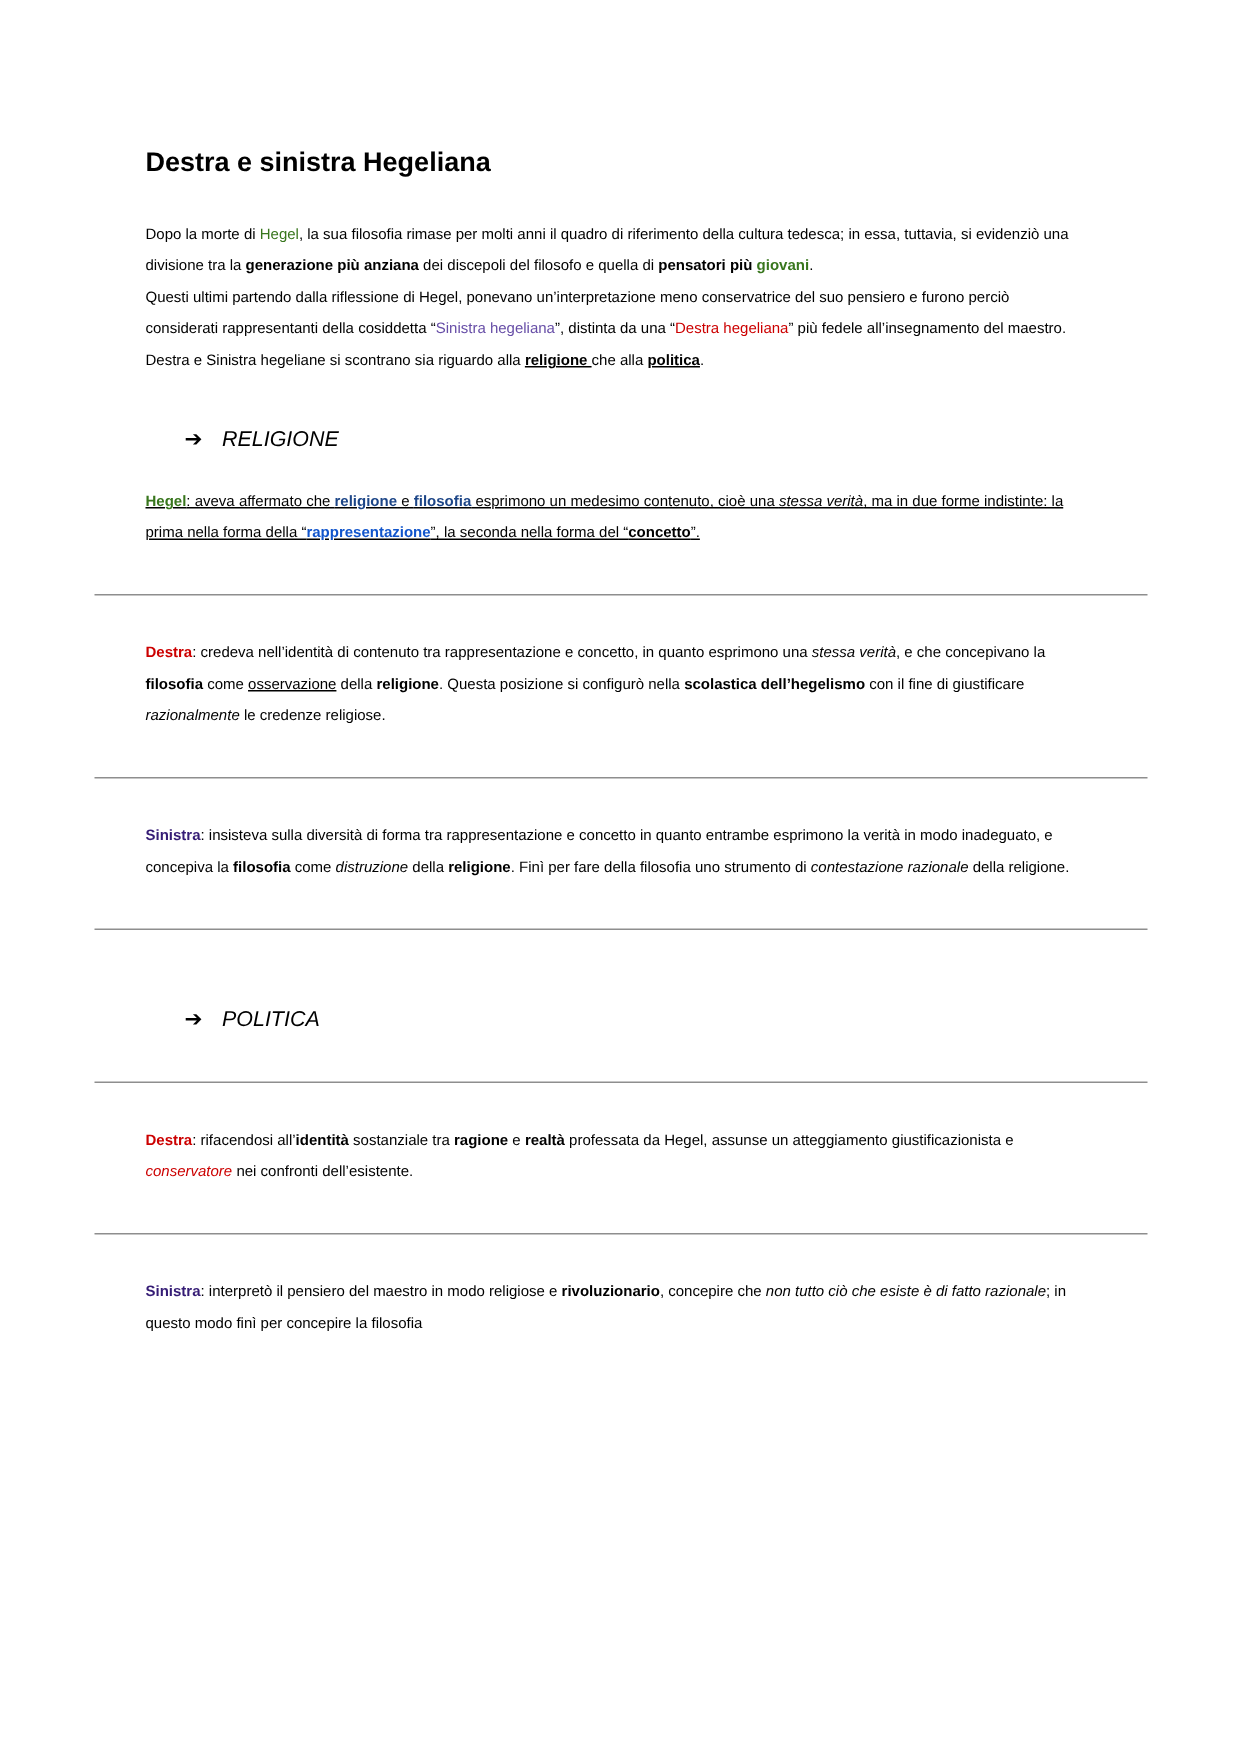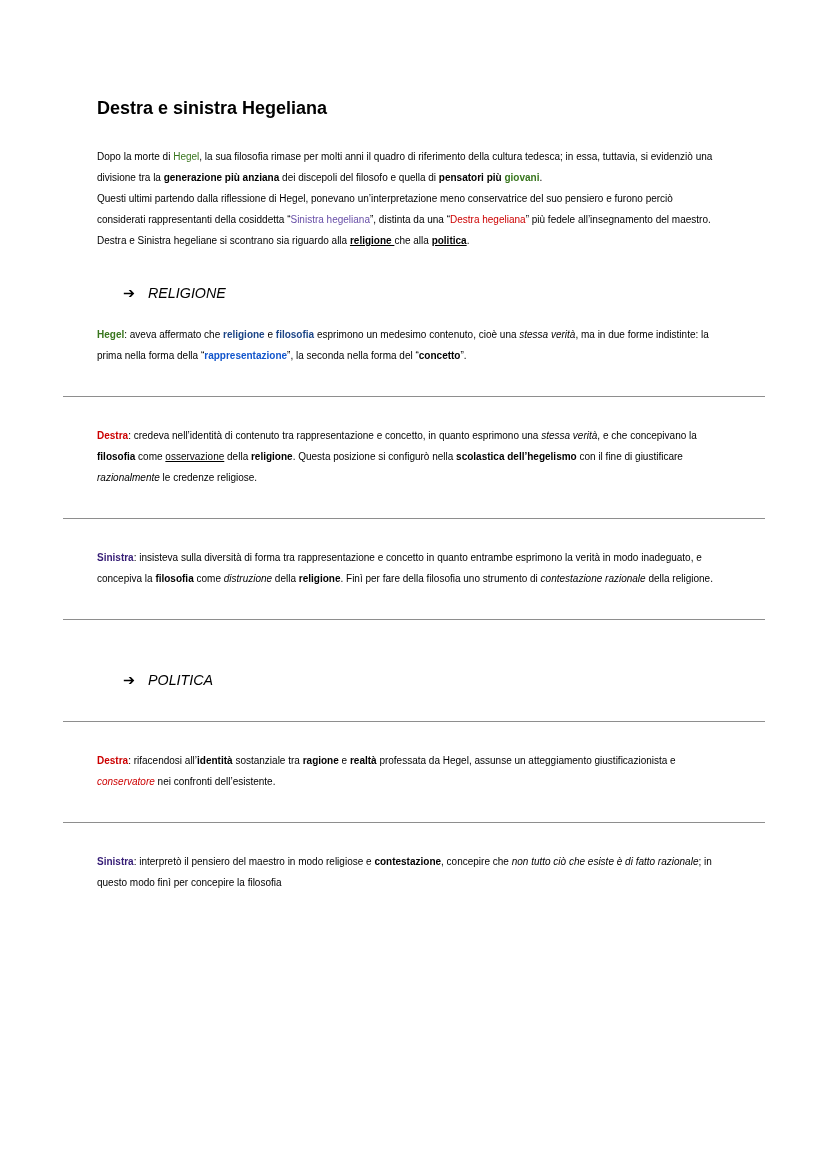--- a/index.html
+++ b/index.html
@@ -29,21 +29,21 @@
     margin: 32px 0 0 0;
     padding-left: 26px;
     font-size: 14.3px;
     line-height: 21px;
     display: flex;
     align-items: baseline;
     gap: 13px;
   }
   .bullet-label { font-style: italic; }
   .arrow { font-style: normal; }
-  .mt-20 { margin-top: 20px; }
+  .mt-20 { margin-top: 20px; text-decoration: underline; }
   .mt-50 { margin-top: 50px; }
   hr.divider {
     border: none;
     border-top: 1px solid #8e8e8e;
     margin: 30px 0 28px -34px;
     width: 702px;
     height: 0;
   }
   .b { font-weight: 700; }
   .i { font-style: italic; }
@@ -81,16 +81,16 @@
       <span class="arrow">➔</span>
       <span class="bullet-label">POLITICA</span>
     </div>
 
     <hr class="divider">
 
     <p class="para"><span class="b" style="color: rgb(204, 0, 0);">Destra</span><span>: rifacendosi all’</span><span class="b">identità</span><span> sostanziale tra </span><span class="b">ragione</span><span> e </span><span class="b">realtà</span><span> professata da Hegel, assunse un atteggiamento giustificazionista e </span><span class="i" style="color: rgb(204, 0, 0);">conservatore</span><span> nei confronti dell’esistente.</span></p>
 
     <hr class="divider">
 
-    <p class="para"><span class="b" style="color: rgb(53, 28, 117);">Sinistra</span><span>: interpretò il pensiero del maestro in modo religiose e </span><span class="b">contestazione</span><span>, concepire che </span><span class="i">non tutto ciò che esiste è di fatto razionale</span><span>; in questo modo finì per concepire la filosofia</span></p>
+    <p class="para"><span class="b" style="color: rgb(53, 28, 117);">Sinistra</span><span>: interpretò il pensiero del maestro in modo religiose e </span><span class="b">rivoluzionario</span><span>, concepire che </span><span class="i">non tutto ciò che esiste è di fatto razionale</span><span>; in questo modo finì per concepire la filosofia</span></p>
 
   </div>
 </div>
 
 </body></html>

